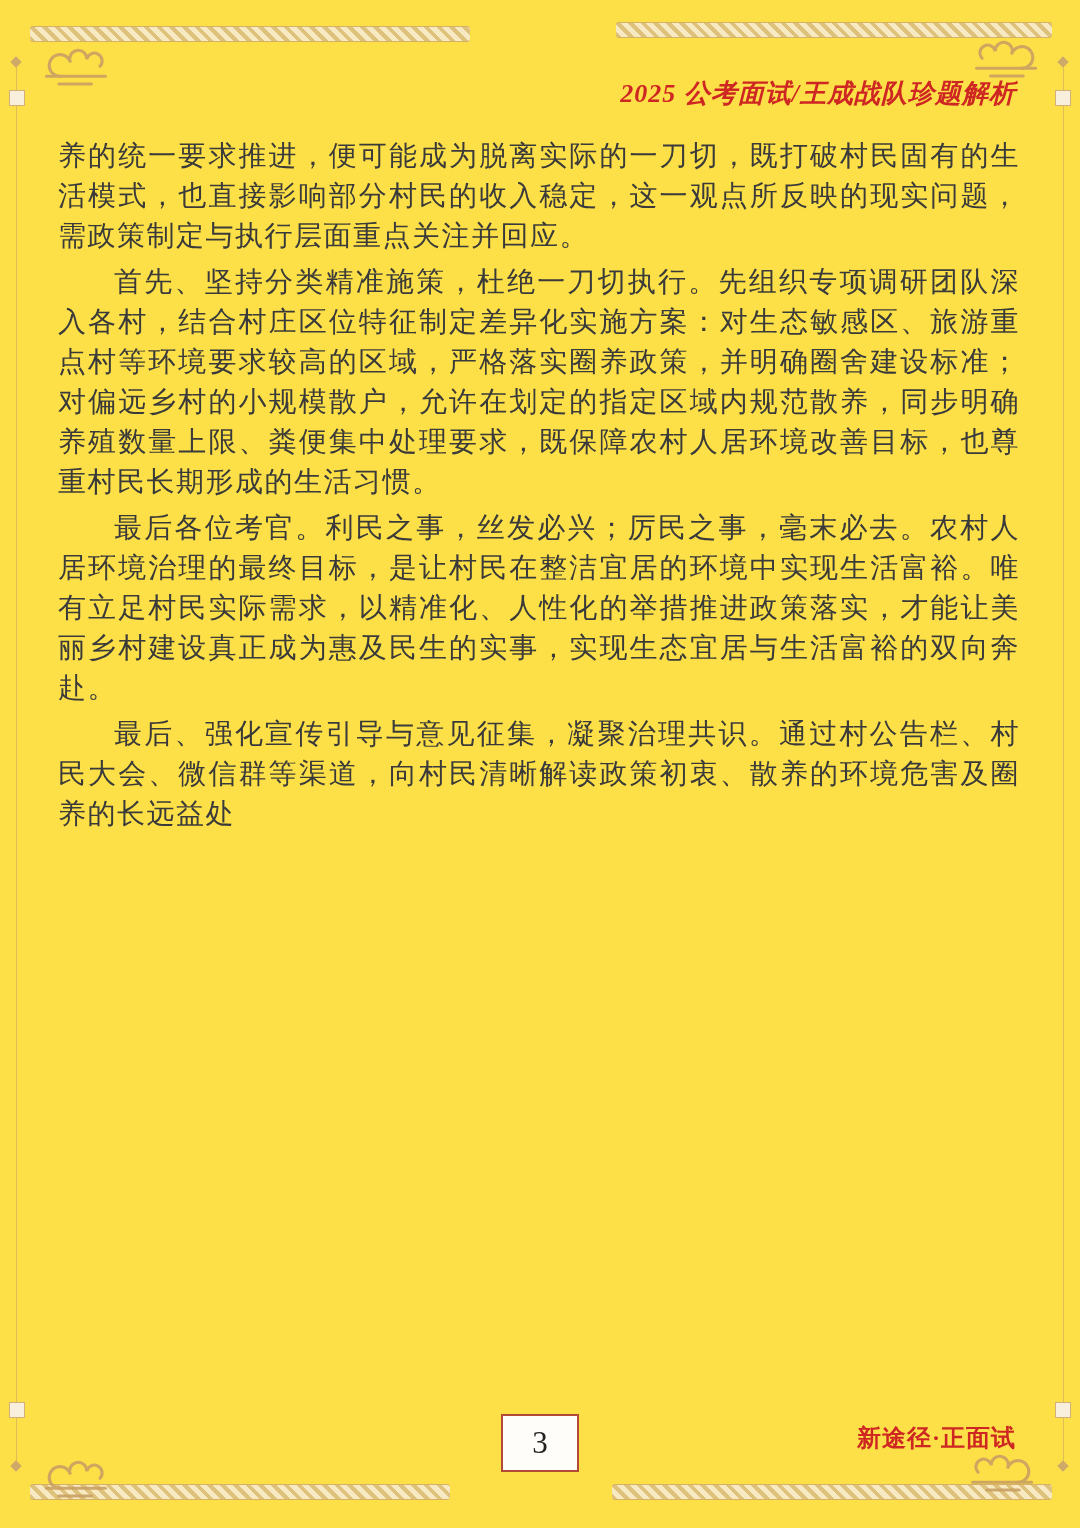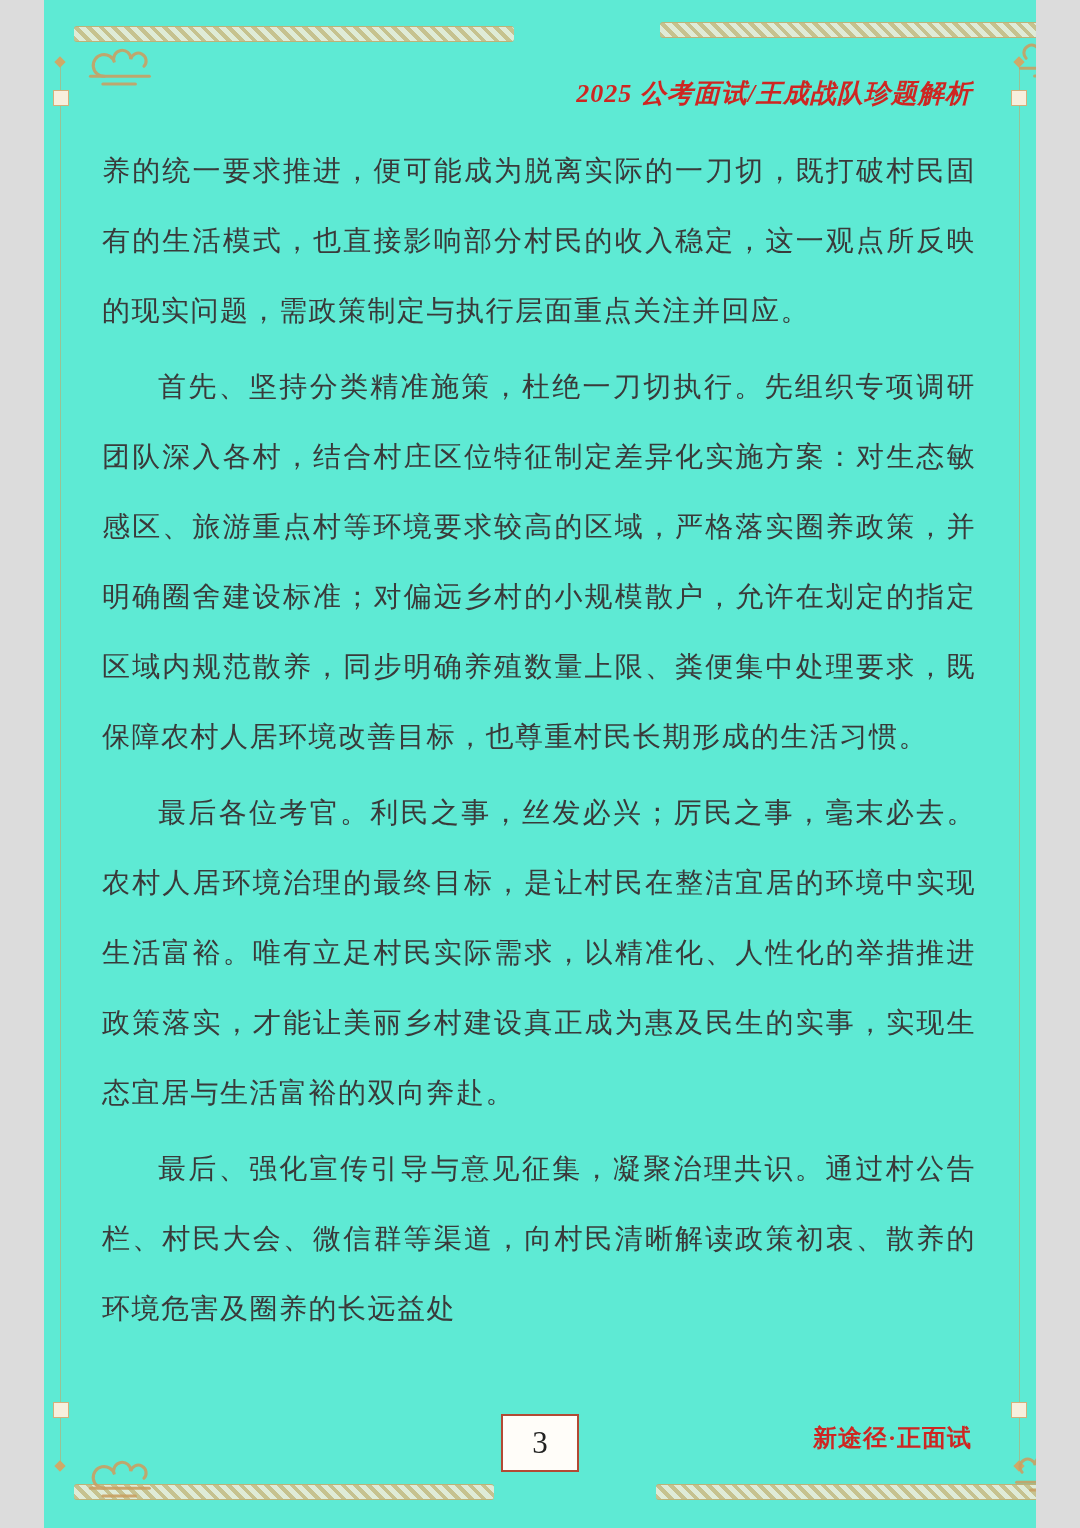--- a/index.html
+++ b/index.html
@@ -1,20 +1,20 @@
 <!DOCTYPE html>
 <html><head>
 <meta charset="utf-8">
 <style>
   html,body{margin:0;padding:0;background:#dcdcdc;}
   .page{
     position:relative;
-    width:992px;height:1528px;
+    width:1080px;height:1528px;
     margin:0 auto;
-    background:#5eead4;
+    background:#fde047;
     font-family:"Liberation Serif","DejaVu Serif",serif;
     overflow:hidden;
     box-sizing:border-box;
   }
 
   
   .edge{
     position:absolute;top:64px;bottom:64px;width:0;
     border-left:1px solid rgba(201,160,99,.55);
   }
@@ -58,21 +58,21 @@
   
   .header{
     position:absolute;top:76px;right:64px;
     font-size:26px;font-weight:bold;font-style:italic;
     letter-spacing:1px;
   }
 
   
   .doc-body{
     position:absolute;left:58px;right:60px;top:136px;
-    font-size:28px;line-height:70px;
+    font-size:28px;line-height:40px;
     color:#3a3a3a;
     text-align:justify;
     letter-spacing:1.5px;
   }
   .para{margin:0;}
   .para + .para{margin-top:6px;}
   .para.indent{text-indent:2em;}
 
   
   .pagebox{

